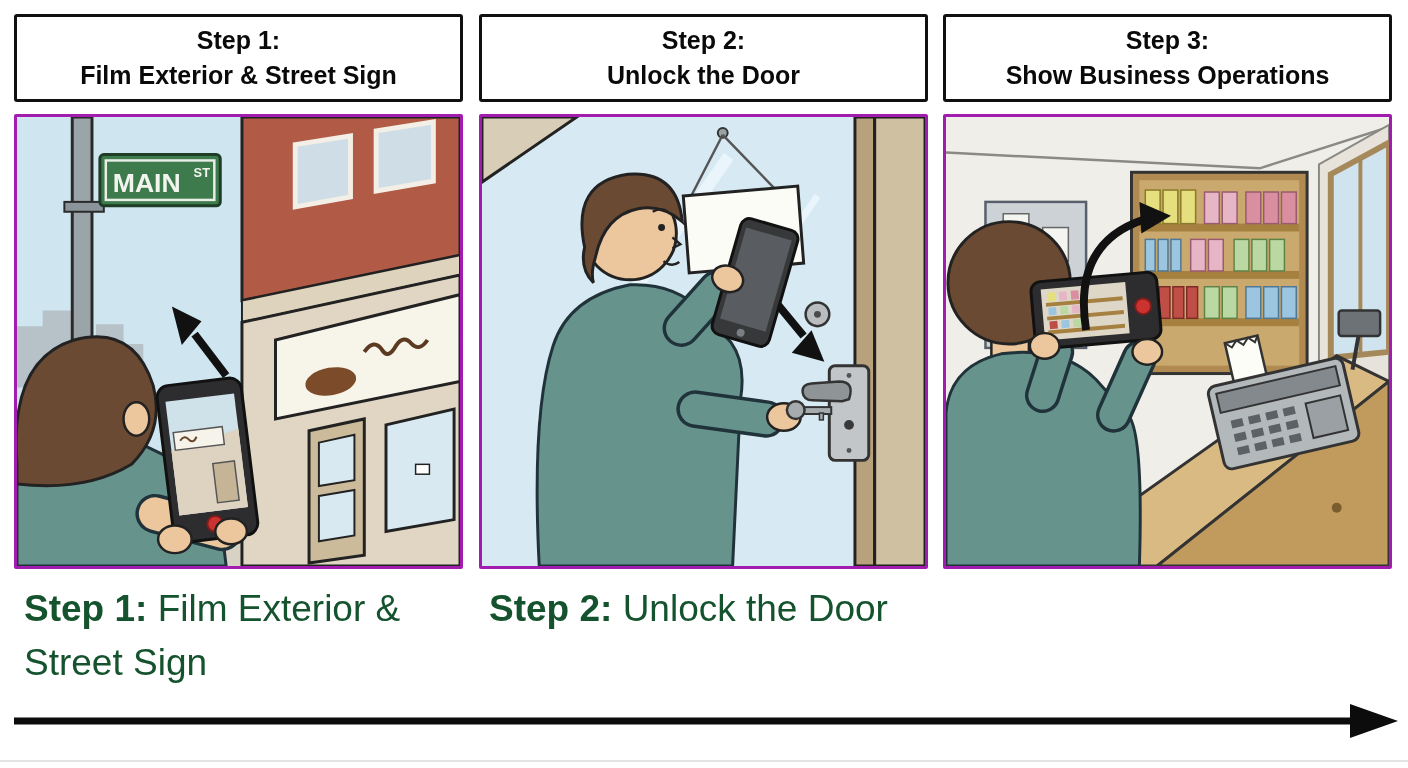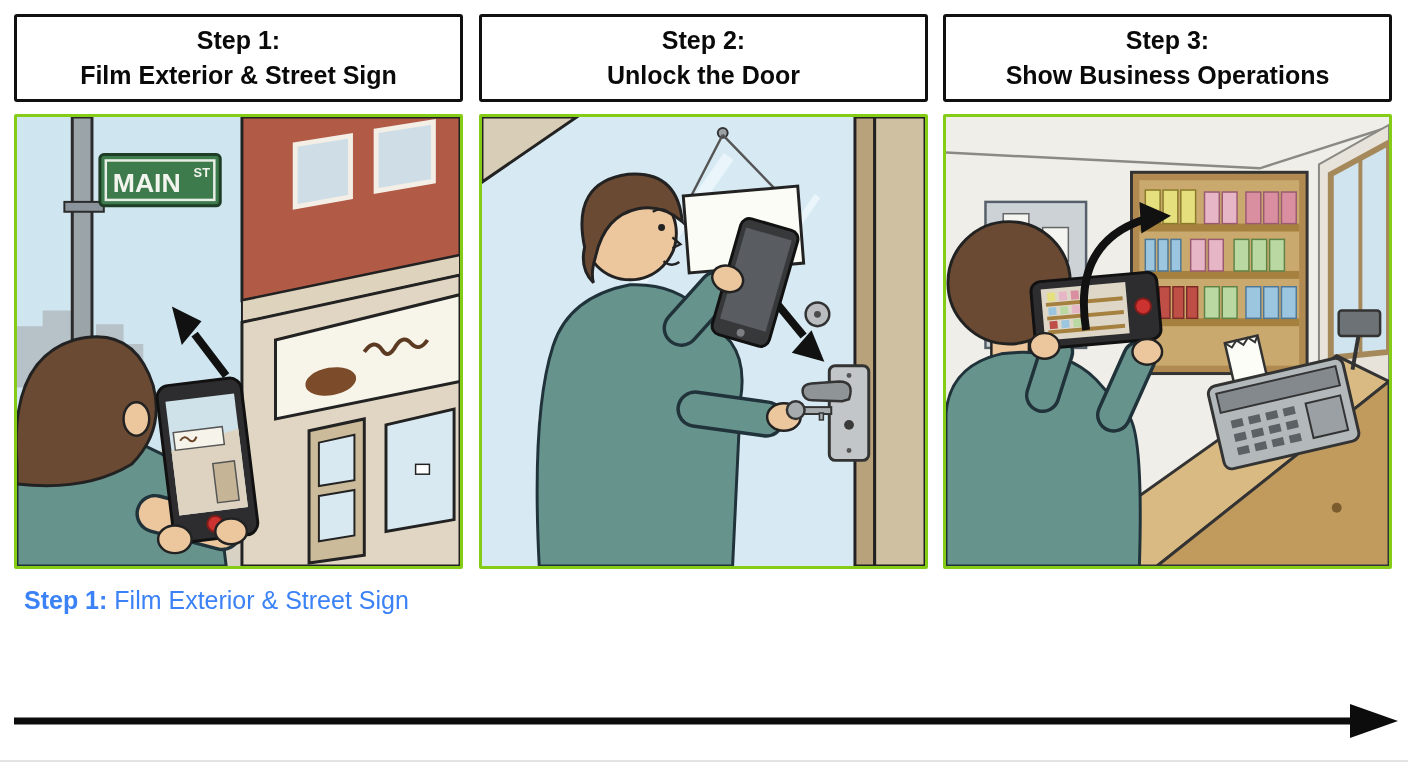--- a/index.html
+++ b/index.html
@@ -10,24 +10,24 @@
   .col-2 { left:479px; }
   .col-3 { left:943px;padding-left:10px; }
   .title-box {
     position:absolute; top:10px; left:0; width:449px; height:88px;
     border:3px solid #101010; border-radius:3px; background:#ffffff;
     display:flex; flex-direction:column; align-items:center; justify-content:center; gap:1px;
   }
   .title-line { font-size:25px; font-weight:bold; color:#0a0a0a; line-height:1.35; text-align:center; }
   .panel {
     position:absolute; top:110px; left:0; width:449px; height:455px;
-    border:3px solid #84cc16; border-radius:2px; background:#ffffff; overflow:hidden;text-align:center;
+    border:3px solid #a21caf; border-radius:2px; background:#ffffff; overflow:hidden;text-align:center;
   }
   .panel svg { display:block; width:100%; height:100%; }
-  .caption { position:absolute; top:578px; left:10px; width:408px; font-size:25px; color:#3b82f6; line-height:1.45; }
+  .caption { position:absolute; top:578px; left:10px; width:408px; font-size:37px; color:#14532d; line-height:1.45; }
   .caption strong { font-weight:bold; }
   .flow-arrow { position:absolute; left:14px; top:701px; width:1384px; height:40px; }
   .flow-arrow svg { display:block; width:100%; height:100%; }
   .bottom-edge { position:absolute; left:0; top:760px; width:1408px; height:2px; background:#e3e3e1; }
 </style>
 </head>
 <body>
 
 <div class="board">
 
@@ -154,20 +154,24 @@
         </g>
         <ellipse cx="249" cy="164" rx="16" ry="13" fill="#ecc79e" stroke="#222" stroke-width="2.5" transform="rotate(22 249 164)"></ellipse>
         <ellipse cx="306" cy="304" rx="17" ry="14" fill="#ecc79e" stroke="#222" stroke-width="2.5"></ellipse>
         <g>
           <rect x="322" y="294" width="32" height="7" fill="#a6abad" stroke="#333" stroke-width="2"></rect>
           <rect x="342" y="300" width="4" height="7" fill="#a6abad" stroke="#333" stroke-width="1.5"></rect>
           <circle cx="318" cy="297" r="9" fill="#a6abad" stroke="#333" stroke-width="2.5"></circle>
         </g>
       </svg>
     </figure>
+    <p class="caption">
+      <strong>Step 2:</strong>
+      <span>Unlock the Door</span>
+    </p>
   </section>
 
   <section class="column col-3">
     <header class="title-box">
       <div class="title-line">Step 3:</div>
       <div class="title-line">Show Business Operations</div>
     </header>
     <figure class="panel">
       <svg viewBox="0 0 449 455" aria-label="Person filming shop shelves and a cash register with a smartphone">
         <rect width="449" height="455" fill="#f0eee8"></rect>

